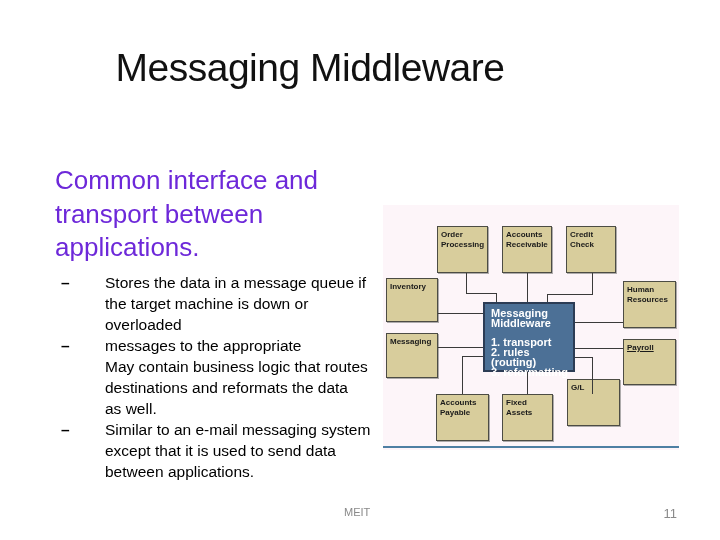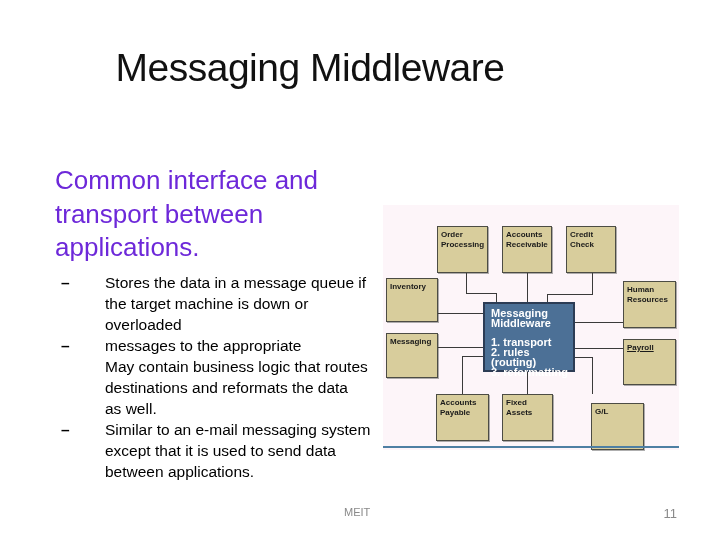--- a/index.html
+++ b/index.html
@@ -58,21 +58,21 @@
   
   .n-op{left:54px;top:21px;width:51px;height:47px;}
   .n-ar{left:119px;top:21px;width:50px;height:47px;}
   .n-cc{left:183px;top:21px;width:50px;height:47px;}
   .n-inv{left:3px;top:73px;width:52px;height:44px;}
   .n-hr{left:240px;top:76px;width:53px;height:47px;}
   .n-pur{left:3px;top:128px;width:52px;height:45px;}
   .n-pay{left:240px;top:134px;width:53px;height:46px;text-decoration:underline;}
   .n-ap{left:53px;top:189px;width:53px;height:47px;}
   .n-fa{left:119px;top:189px;width:51px;height:47px;}
-  .n-gl{left:184px;top:198px;width:53px;height:47px;margin-left:24px;}
+  .n-gl{left:184px;top:174px;width:53px;height:47px;}
   .n-mm{left:100px;top:97px;width:92px;height:70px;}
 </style>
 </head>
 <body>
 
 <div id="slide">
 
   <div class="title">Messaging Middleware</div>
 
   <div class="heading">

